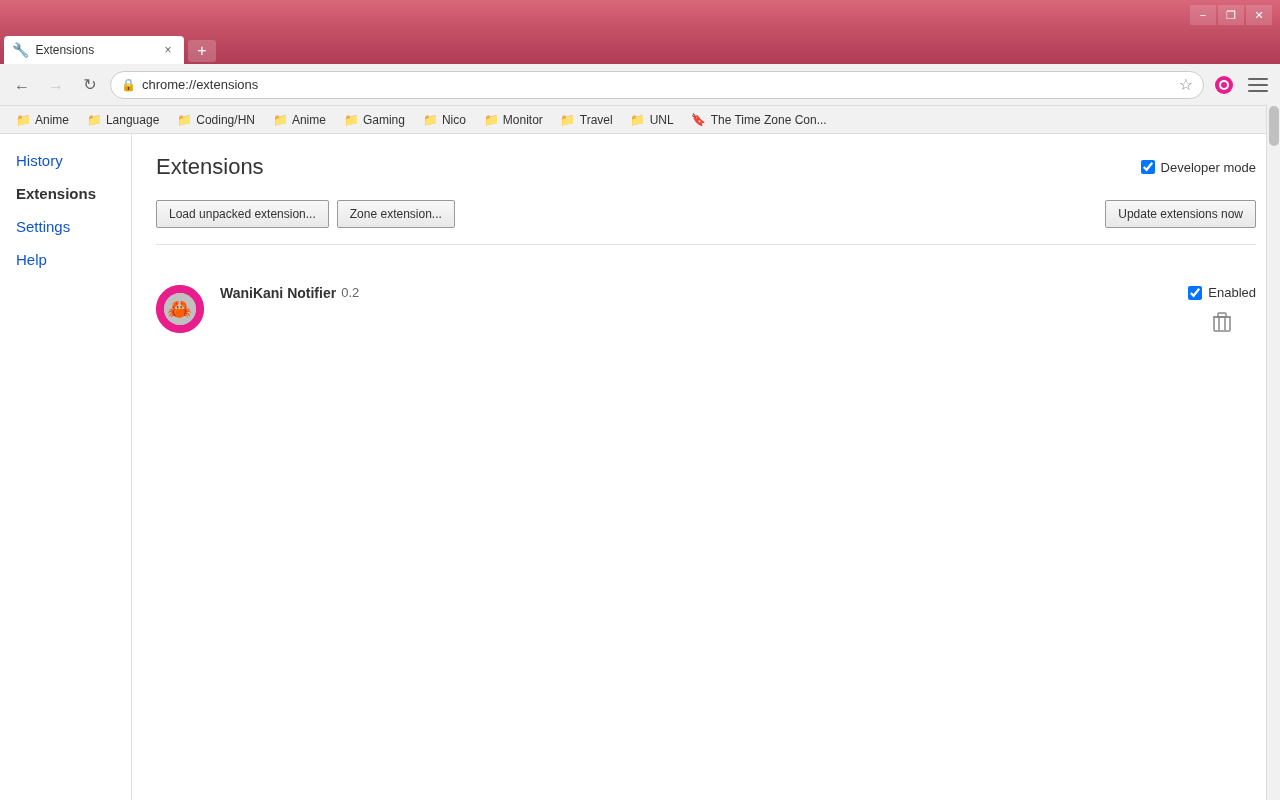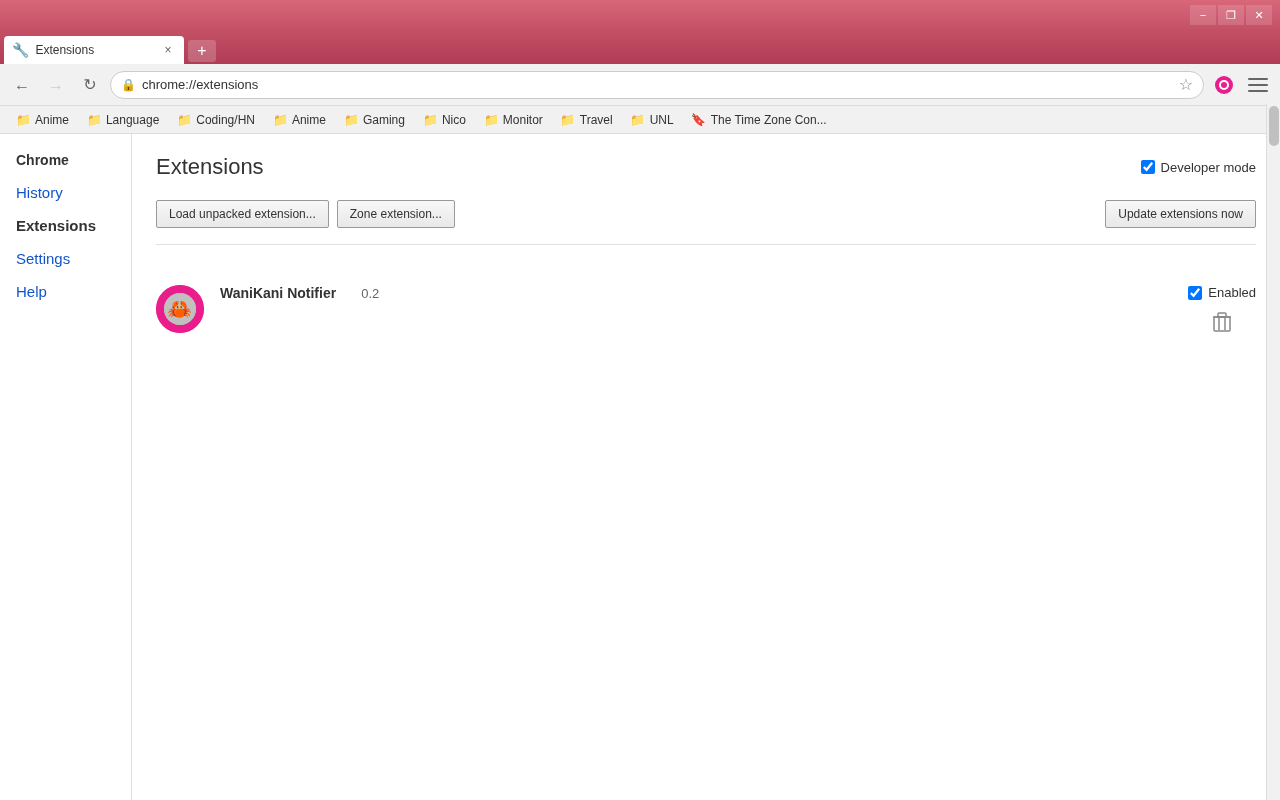--- a/index.html
+++ b/index.html
@@ -281,22 +281,22 @@
       align-items: flex-start;
       gap: 16px;
       padding: 16px 0;
     }
     
     .extension-info {
       flex: 1;
     }
     .extension-name-row {
       display: flex;
-      align-items: center;
-      gap: 25px;
+      align-items: flex-start;
+      gap: 5px;
       margin-bottom: 12px;
     }
     .extension-name {
       font-size: 14px;
       font-weight: bold;
       color: #333;
     }
     .extension-version {
       font-size: 13px;
       color: #666;
@@ -452,21 +452,20 @@
   </div>
   <div class="bookmark-item">
     <span class="bookmark-icon">🔖</span>
     <span>The Time Zone Con...</span>
   </div>
 </div>
 
 <div class="main-layout">
 
   <div class="sidebar">
-    <div class="sidebar-heading">Chrome</div>
     <a class="sidebar-item">History</a>
     <a class="sidebar-item active">Extensions</a>
     <a class="sidebar-item">Settings</a>
     <a class="sidebar-item">Help</a>
   </div>
 
   <div class="content">
     <div class="content-header">
       <h1 class="page-title">Extensions</h1>
       <div class="developer-mode">

